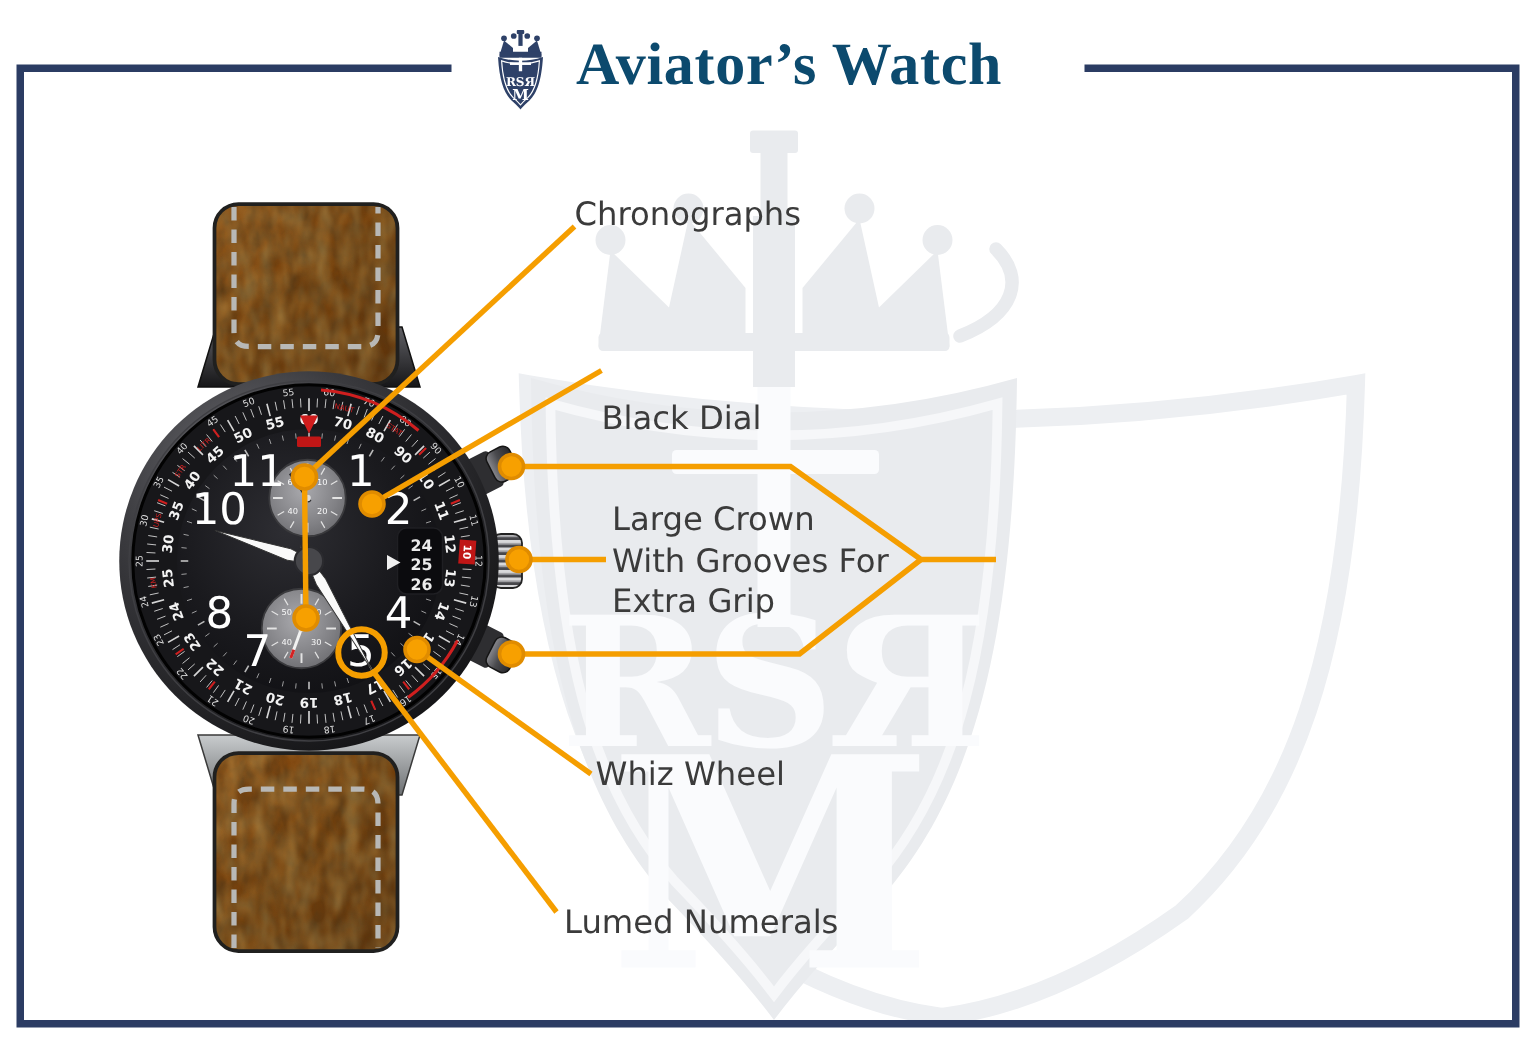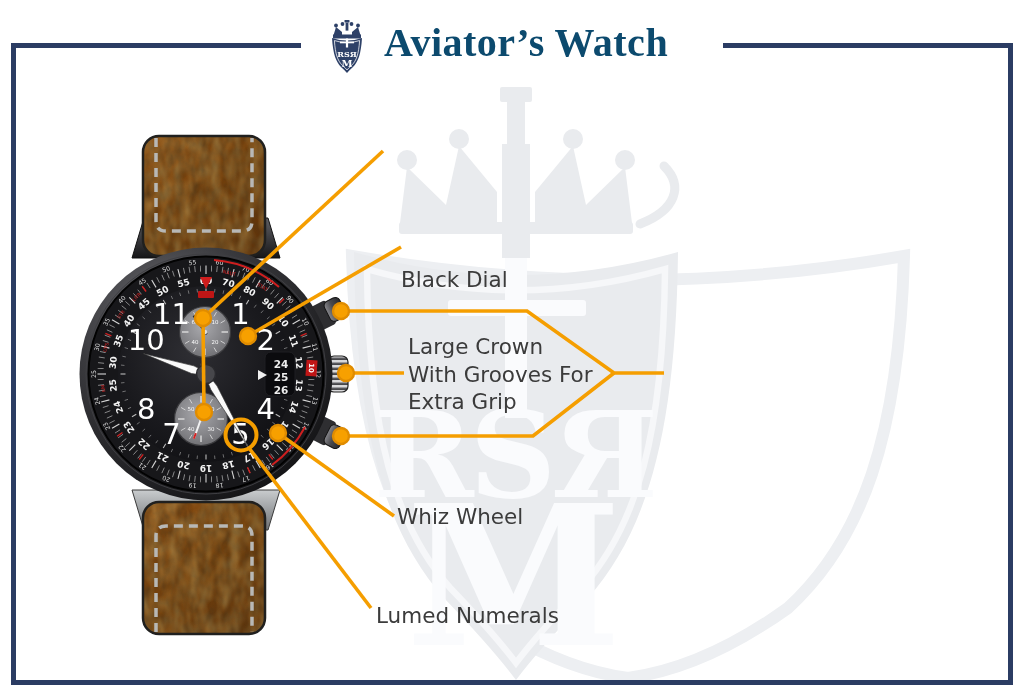--- a/index.html
+++ b/index.html
@@ -528,19 +528,20 @@
     <path d="M3 18 Q18 23 33 18 C32 34 29 42 24 47 Q20 50.5 18 53 Q16 50.5 12 47 C7 42 4 34 3 18 Z"></path>
   </g>
   <path d="M3 18 Q18 23 33 18 C32 34 29 42 24 47 Q20 50.5 18 53 Q16 50.5 12 47 C7 42 4 34 3 18 Z" fill="none" stroke="#ffffff" stroke-width="0.9" transform="translate(18 34) scale(0.84) translate(-18 -34)"></path>
   <rect x="11" y="21.5" width="14" height="1.8" fill="#ffffff"></rect>
   <rect x="16.9" y="18.5" width="2.2" height="9" fill="#ffffff"></rect>
   <text x="18" y="37" text-anchor="middle" font-family="DejaVu Serif,serif" font-weight="bold" font-size="8" fill="#ffffff">RSЯ</text>
   <text x="18" y="46.5" text-anchor="middle" font-family="DejaVu Serif,serif" font-weight="bold" font-size="10" fill="#ffffff">M</text>
 </svg>
 <div id="page-title">Aviator’s Watch</div>
 
+<div class="callout-label" id="lbl-chronographs">Chronographs</div>
 <div class="callout-label" id="lbl-black-dial">Black Dial</div>
 <div class="callout-label" id="lbl-large-crown">Large Crown
 With Grooves For
 Extra Grip</div>
 <div class="callout-label" id="lbl-lumed">Lumed Numerals</div>
 <div class="callout-label" id="lbl-whiz-wheel">Whiz Wheel</div>
 </div>
 
 </body></html>

